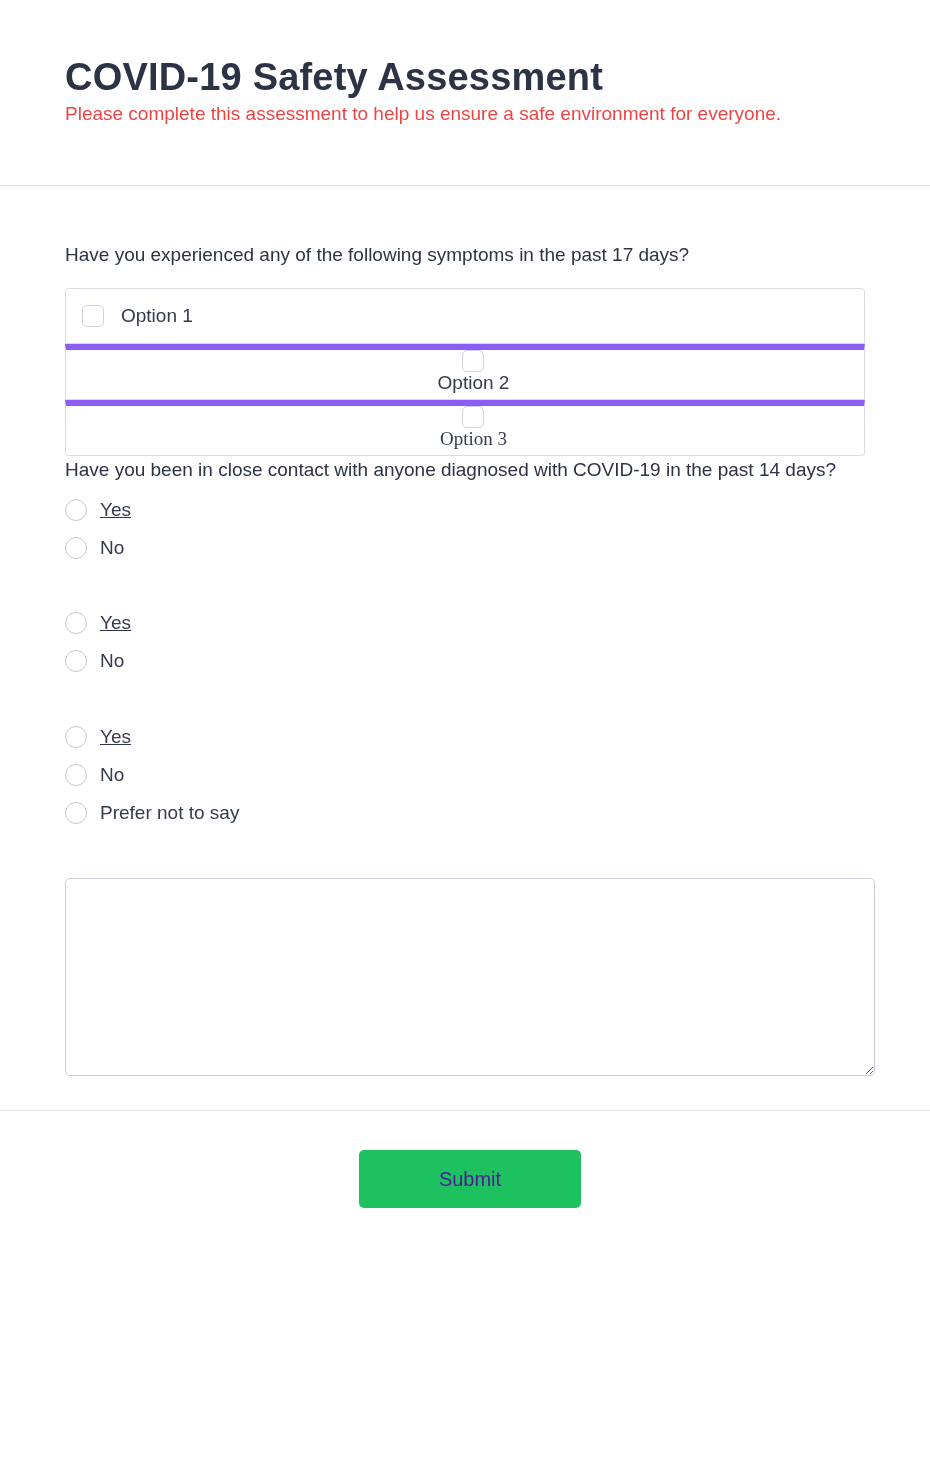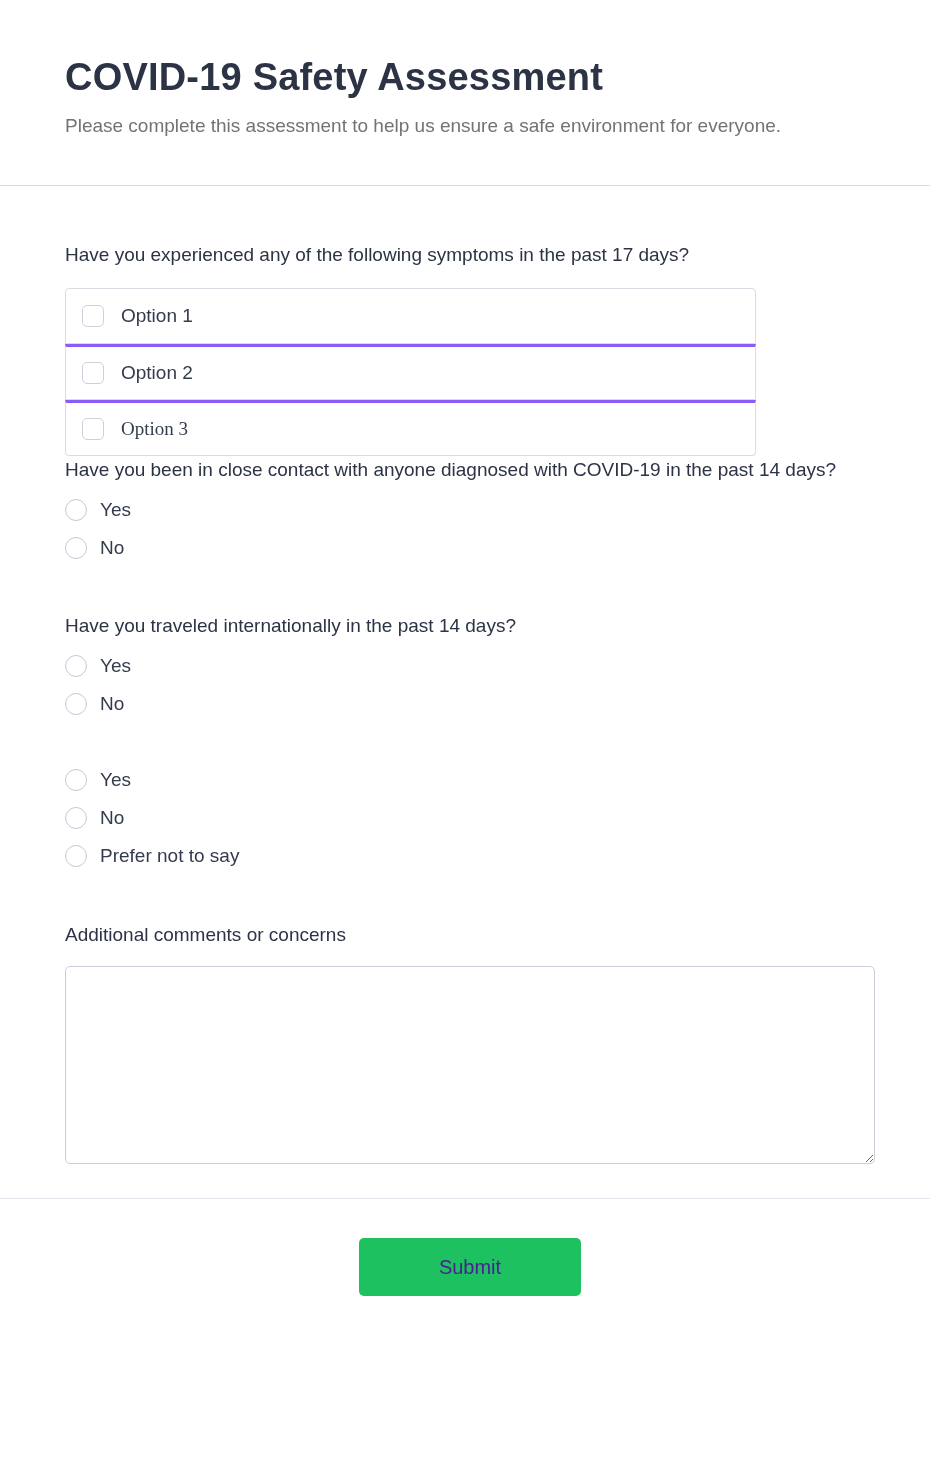--- a/index.html
+++ b/index.html
@@ -18,52 +18,51 @@
     border-bottom: 1px solid #d8dce3;
   }
   .form-title {
     font-size: 38px;
     font-weight: bold;
     line-height: 1.2;
     color: #2c3345;
     letter-spacing: 0.2px;
   }
   .form-subtitle {
-    margin-top: 12px;
     font-size: 19px;
     line-height: 1.4;
-    color: #737373;
+    color: #ef4444;
   }
 
   
   .form-body { padding: 0 55px 0 65px; }
 
   .question-label {
     font-size: 19px;
     line-height: 27px;
     color: #2c3345;
     max-width: 808px;
   }
   .q-symptoms      { margin-top: 55px; }
   .q-close-contact { }
   .q-travel        { margin-top: 53px; }
   .q-vaccinated    { margin-top: 54px; }
   .q-comments      { margin-top: 54px; }
 
   
-  .checkbox-group { margin-top: 20px; width: 691px; }
+  .checkbox-group { margin-top: 20px; width: 800px; }
   .checkbox-row {
     display: flex;
     align-items: center;
     height: 56px;
     border: 1px solid #d9dce2;
     background: #ffffff;
     cursor: pointer;
   }
-  .checkbox-row + .checkbox-row { border-top: 3px solid #8b5cf6; }
+  .checkbox-row + .checkbox-row { border-top: 6px solid #8b5cf6; flex-direction: column; }
   .checkbox-row:first-child { border-radius: 4px 4px 0 0; }
   .checkbox-row:last-child  { border-radius: 0 0 4px 4px; font-family: Liberation Serif, serif; }
   .checkbox-box {
     width: 22px; height: 22px;
     margin-left: 16px;
     border: 1px solid #ccd1db;
     border-radius: 5px;
     background: #ffffff;
     flex: 0 0 auto;
   }
@@ -71,21 +70,21 @@
 
   
   .radio-group { margin-top: 16px; }
   .radio-option {
     display: flex;
     align-items: center;
     margin-top: 16px;
     cursor: pointer;
     width: max-content;
   }
-  .radio-option:first-child { margin-top: 0; }
+  .radio-option:first-child { margin-top: 0; text-decoration: underline; }
   .radio-circle {
     width: 22px; height: 22px;
     border: 1px solid #c3c9d6;
     border-radius: 50%;
     background: #ffffff;
     flex: 0 0 auto;
   }
   .radio-option .opt-label { margin-left: 13px; font-size: 19px; color: #333b4d; }
 
   
@@ -165,21 +164,20 @@
         <span class="opt-label">Yes</span>
       </div>
       <div class="radio-option">
         <span class="radio-circle"></span>
         <span class="opt-label">No</span>
       </div>
     </div>
   </section>
 
   <section class="q-travel">
-    <div class="question-label">Have you traveled internationally in the past 14 days?</div>
     <div class="radio-group">
       <div class="radio-option">
         <span class="radio-circle"></span>
         <span class="opt-label">Yes</span>
       </div>
       <div class="radio-option">
         <span class="radio-circle"></span>
         <span class="opt-label">No</span>
       </div>
     </div>
@@ -196,21 +194,20 @@
         <span class="opt-label">No</span>
       </div>
       <div class="radio-option">
         <span class="radio-circle"></span>
         <span class="opt-label">Prefer not to say</span>
       </div>
     </div>
   </section>
 
   <section class="q-comments">
-    <div class="question-label">Additional comments or concerns</div>
     <textarea class="comments-textarea" placeholder="" style=""></textarea>
   </section>
 
 </main>
 
 <hr class="footer-divider">
 
 <footer class="form-footer">
   <button class="submit-button">Submit</button>
 </footer>

